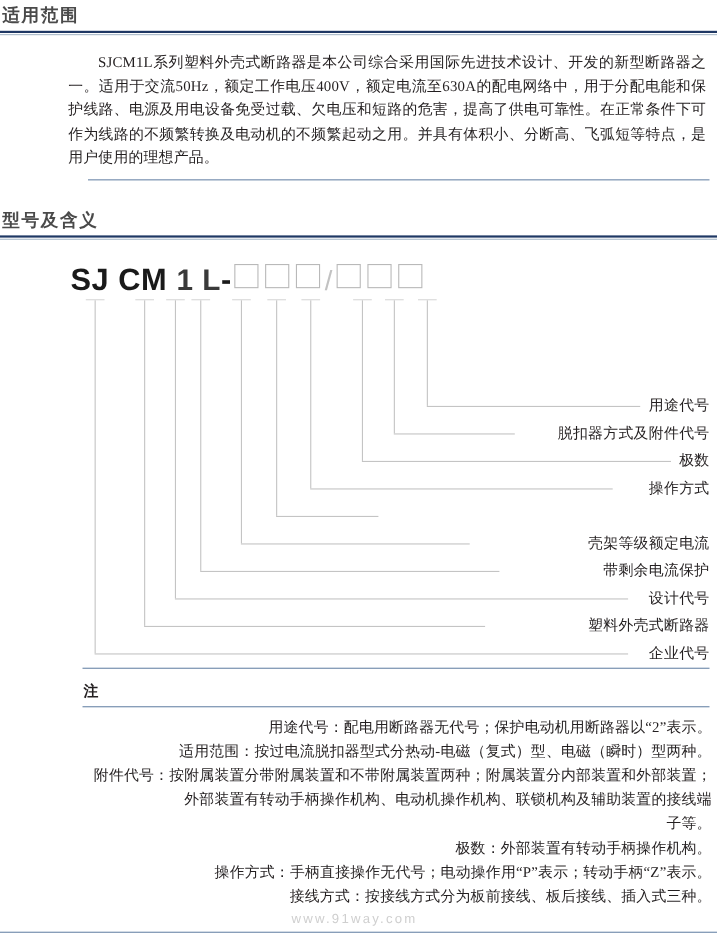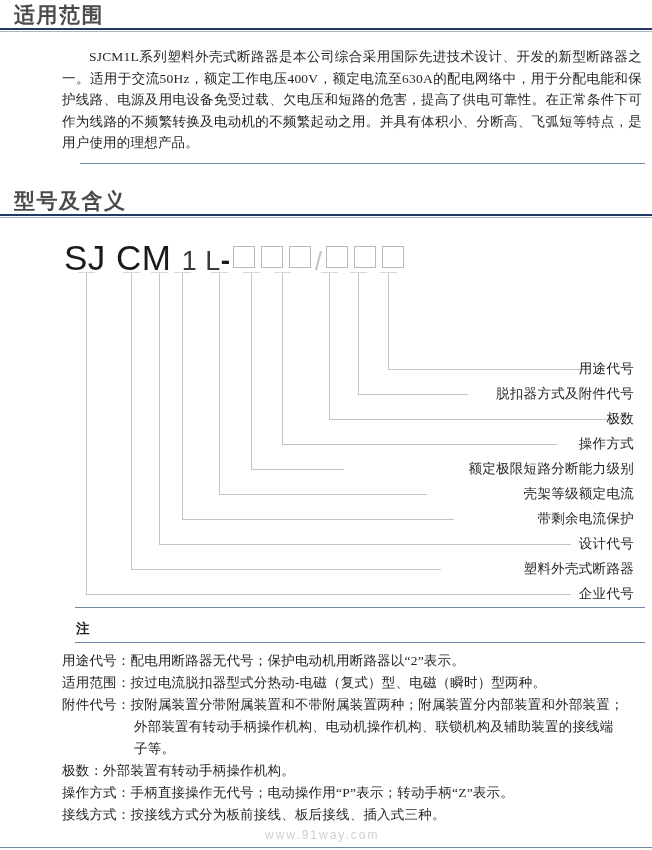--- a/index.html
+++ b/index.html
@@ -25,25 +25,25 @@
 
   
   .section-head {
     position: absolute;
     left: 0;
     width: 652px;
   }
   .section-title {
     font-family: "Liberation Serif", "DejaVu Serif", serif;
     font-weight: bold;
-    font-size: 21px;
+    font-size: 16px;
     letter-spacing: 1.5px;
     color: #4a4a4a;
     line-height: 26px;
-    padding-left: 14px;
+    padding-left: 2px;
   }
   .head-rule {
     width: 652px;
     height: 5px;
     position: relative;
   }
   .head-rule .r1 {
     position: absolute;
     left: 0; top: 0;
     width: 652px; height: 2px;
@@ -79,27 +79,27 @@
   }
 
   
   .model-code {
     position: absolute;
     font-family: "Liberation Sans", "DejaVu Sans", sans-serif;
     white-space: nowrap;
     line-height: 1;
   }
   .mc-strong {
-    font-weight: normal;
-    font-size: 35px;
+    font-weight: bold;
+    font-size: 28px;
     color: #1a1a1a;
     letter-spacing: 0.5px;
   }
   .mc-light {
-    font-weight: normal;
+    font-weight: bold;
     font-size: 27px;
     color: #3a3a3a;
     letter-spacing: 0.5px;
   }
   .mc-dash {
     font-weight: bold;
     font-size: 28px;
     color: #1a1a1a;
   }
   .mc-box {
@@ -138,21 +138,21 @@
   }
   .tick-cap {
     position: absolute;
     height: 1px;
     width: 17px;
     background: #d8d8d8;
   }
 
   .leader-label {
     position: absolute;
-    right: 18px;
+    right: 7px;
     font-size: 13.5px;
     line-height: 14px;
     color: #231f20;
     text-align: right;
     white-space: nowrap;
     letter-spacing: 0.3px;
   }
 
   
   .notes-title {
@@ -164,20 +164,21 @@
   }
   .notes-block {
     position: absolute;
     font-size: 13.5px;
     line-height: 22px;
     color: #231f20;
     letter-spacing: 0.2px;
   }
   .note-line {
     white-space: nowrap;
+    text-align: right;
   }
   .note-line.indent {
     padding-left: 72px;
   }
 
   
   .watermark {
     position: absolute;
     font-family: "Liberation Sans", "DejaVu Sans", sans-serif;
     font-size: 12px;
@@ -264,21 +265,20 @@
     <div class="hline" style="left:131px; top:569px; width:310px;"></div>
 
     <div class="vline" style="left:86px;  top:273px; height:321px;"></div>
     <div class="hline" style="left:86px;  top:594px; width:485px;"></div>
   </div>
 
   <div class="leader-label" style="top:362px;">用途代号</div>
   <div class="leader-label" style="top:387px;">脱扣器方式及附件代号</div>
   <div class="leader-label" style="top:412px;">极数</div>
   <div class="leader-label" style="top:437px;">操作方式</div>
-  <div class="leader-label" style="top:462px;">额定极限短路分断能力级别</div>
   <div class="leader-label" style="top:487px;text-align:right;">壳架等级额定电流</div>
   <div class="leader-label" style="top:512px;">带剩余电流保护</div>
   <div class="leader-label" style="top:537px;text-align:right;">设计代号</div>
   <div class="leader-label" style="top:562px;">塑料外壳式断路器</div>
   <div class="leader-label" style="top:587px;">企业代号</div>
 
   <div class="thin-rule" style="left:75px; top:607px; width:570px;"></div>
 
   <div class="notes-title" style="left:76px; top:620px;">注</div>
 

